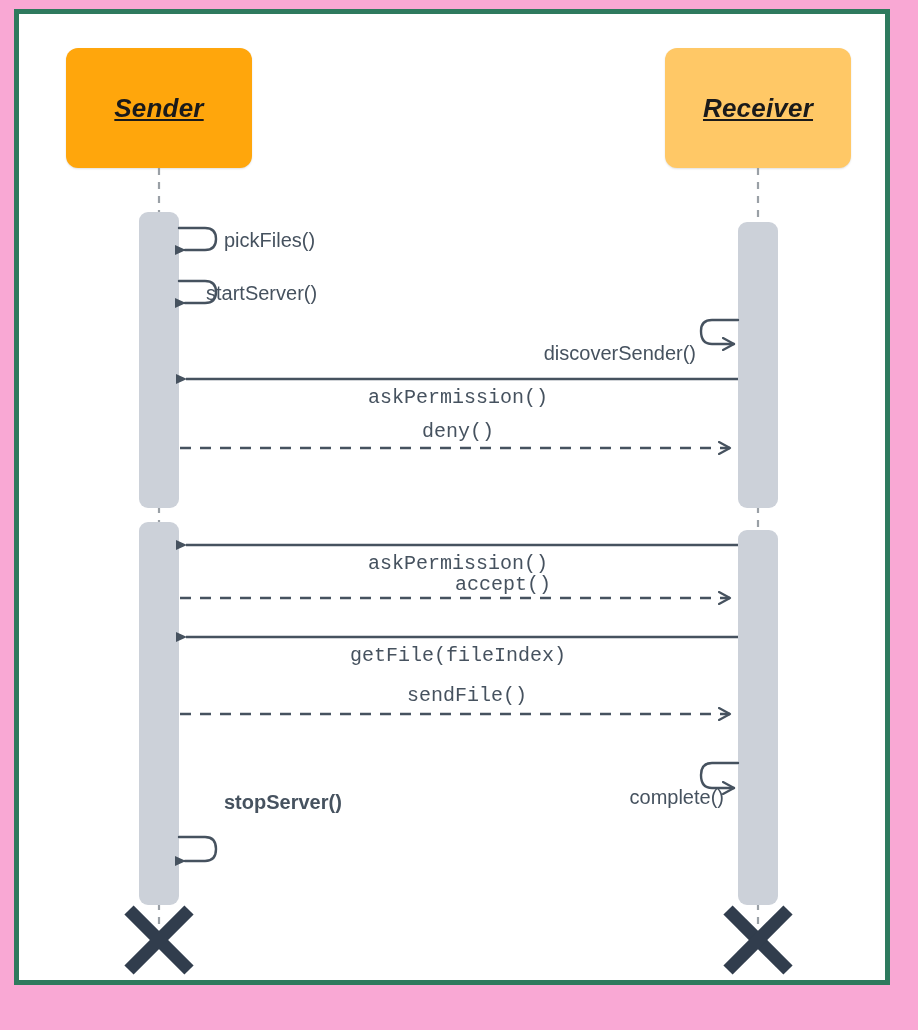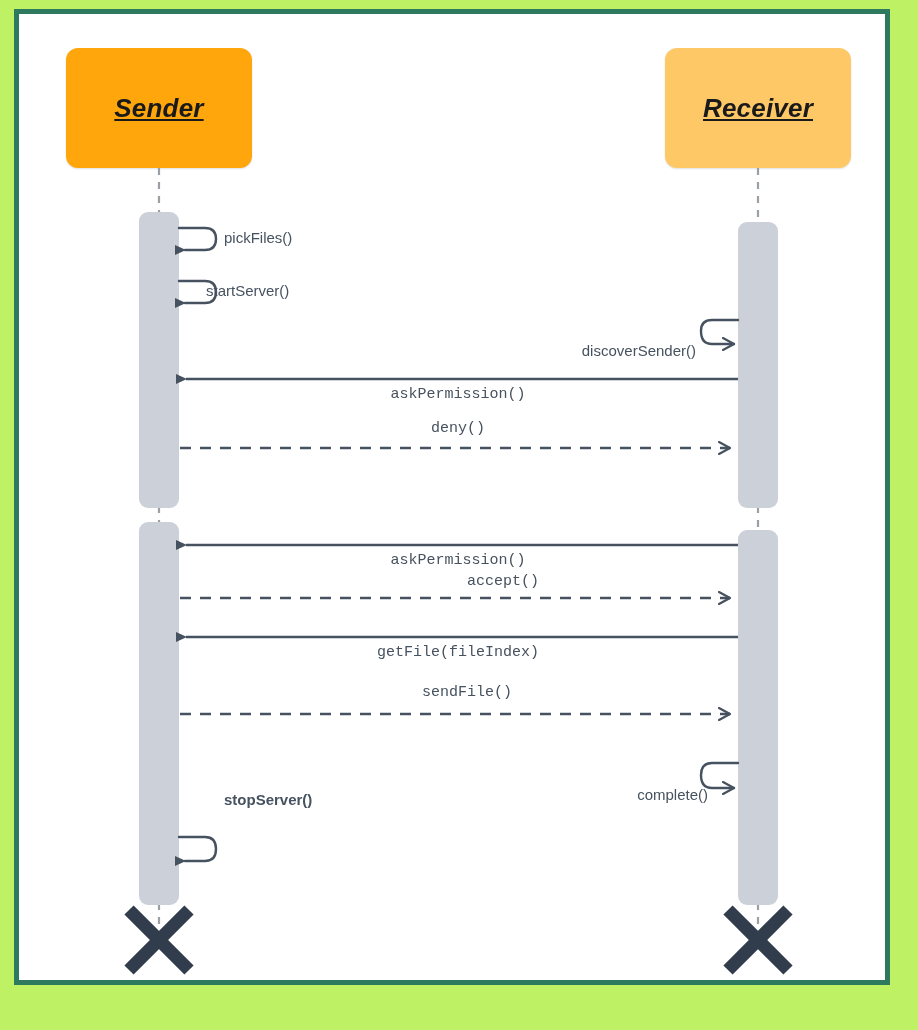--- a/index.html
+++ b/index.html
@@ -5,21 +5,21 @@
   html, body {
     margin: 0;
     padding: 0;
     background: #ffffff;
     font-family: "Liberation Sans", sans-serif;
   }
   #page {
     position: relative;
     width: 918px;
     height: 1030px;
-    background: #bef264;
+    background: #f9a8d4;
     overflow: hidden;
   }
   
   #frame {
     position: absolute;
     left: 14px;
     top: 9px;
     width: 876px;
     height: 976px;
     border: 5px solid #2e7a5e;
@@ -61,21 +61,21 @@
   #diagram-svg {
     position: absolute;
     left: 0;
     top: 0;
     width: 918px;
     height: 1030px;
     pointer-events: none;
   }
   .msg-label {
     position: absolute;
-    font-size: 15px;
+    font-size: 20px;
     color: #46525f;
     white-space: nowrap;
     font-family: "Liberation Sans", sans-serif;
   }
   .msg-label.center { transform: translateX(-50%); font-family: Liberation Mono, monospace; }
   .msg-label.right-anchor { transform: translateX(-100%); margin-top: 21px; }
 </style>
 </head>
 <body>
 
@@ -188,17 +188,17 @@
   <div class="msg-label center" style="left:458px; top:420px;">deny()</div>
 
   <div class="msg-label center" style="left:458px; top:552px;">askPermission()</div>
 
   <div class="msg-label center" style="left:458px; top:573px;margin-left:45px;">accept()</div>
 
   <div class="msg-label center" style="left:458px; top:644px;text-align:right;">getFile(fileIndex)</div>
 
   <div class="msg-label center" style="left:467px; top:684px;">sendFile()</div>
 
-  <div class="msg-label right-anchor" style="left:708px; top:765px;">complete()</div>
+  <div class="msg-label right-anchor" style="left:724px; top:765px;">complete()</div>
 
   <div class="msg-label" style="left:224px; top:791px;font-weight:bold;">stopServer()</div>
 
 </div>
 
 </body></html>

